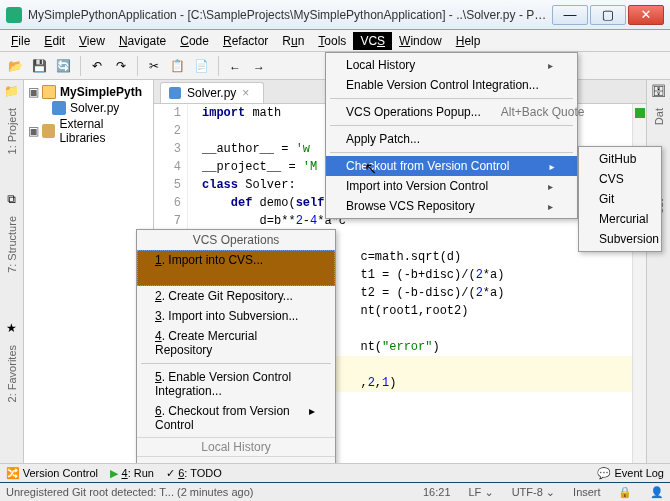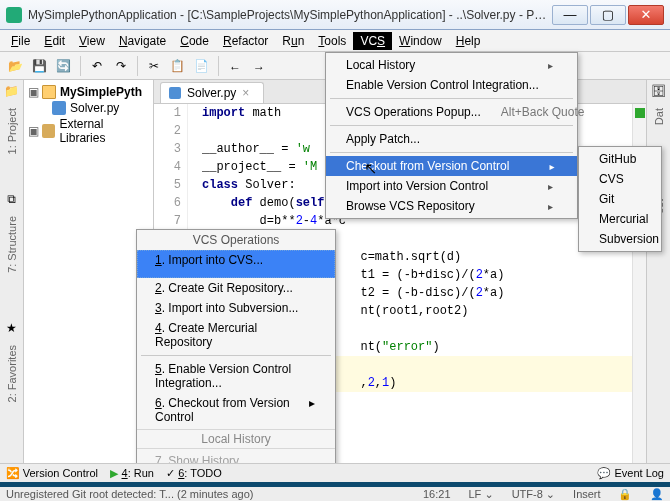--- a/index.html
+++ b/index.html
@@ -45,27 +45,27 @@
   
   .menu { position: absolute; background: #f5f5f5; border: 1px solid #9a9a9a; box-shadow: 2px 2px 5px rgba(0,0,0,.25); padding: 2px 0; }
   .menu .item { padding: 3px 24px 3px 20px; display: flex; align-items: center; justify-content: space-between; gap: 20px; cursor: default; white-space: nowrap; }
   .menu .item.sel { background: #3a76d6; color: #fff; }
   .menu .sep { height: 1px; background: #c9c9c9; margin: 3px 4px; }
   .menu .arrow::after { content: "▸"; font-size: 10px; color: #555; }
   .menu .item.sel.arrow::after { color: #fff; }
   .vcsops { position: absolute; background: #f5f5f5; border: 1px solid #9a9a9a; box-shadow: 2px 2px 5px rgba(0,0,0,.25); width: 200px; margin-left: 26px; }
   .vcsops .titlebar2 { text-align: center; padding: 3px 0; color: #555; background: #f5f5f5; }
   .vcsops .item { padding: 3px 20px 3px 18px; display: flex; justify-content: space-between; }
-  .vcsops .item.sel { background: #3b82f6; border: 1px dotted #6ea0de; padding: 2px 7px 10px 17px; }
+  .vcsops .item.sel { background: #a16207; border: 1px dotted #6ea0de; padding: 2px 7px 18px 17px; }
   .vcsops .grey { color: #a0a0a0; align-items: center; }
   .vcsops .group { text-align: center; color: #888; padding: 2px 0; border-top: 1px solid #d7d7d7; border-bottom: 1px solid #d7d7d7; margin: 2px 0; }
   .cursor-arrow { position: absolute; font-size: 16px; color: #000; pointer-events: none; }
   
   .bottombar { position: absolute; bottom: 19px; left: 0; right: 0; height: 19px; background: #ededed; border-top: 1px solid #c9c9c9; display: flex; align-items: center; padding: 0 6px; gap: 12px; font-size: 11px; }
-  .statusbar { position: absolute; bottom: 0; left: 0; right: 0; height: 19px; background: #ededed; border-top: 5px solid #0c4a6e; display: flex; align-items: center; padding: 0 6px; gap: 18px; font-size: 11px; color: #555; }
+  .statusbar { position: absolute; bottom: 0; left: 0; right: 0; height: 19px; background: #ededed; border-top: 1px solid #0c4a6e; display: flex; align-items: center; padding: 0 6px; gap: 18px; font-size: 11px; color: #555; }
   .statusbar .spacer { flex: 1; }
   .runicon { color: #2fa82f; }
   u.mn { text-decoration: underline; }
 </style>
 </head>
 <body>
 
 <div class="titlebar">
   <div class="app-icon"></div>
   <div class="title">MySimplePythonApplication - [C:\SampleProjects\MySimplePythonApplication] - ..\Solver.py - PyCh...</div>

